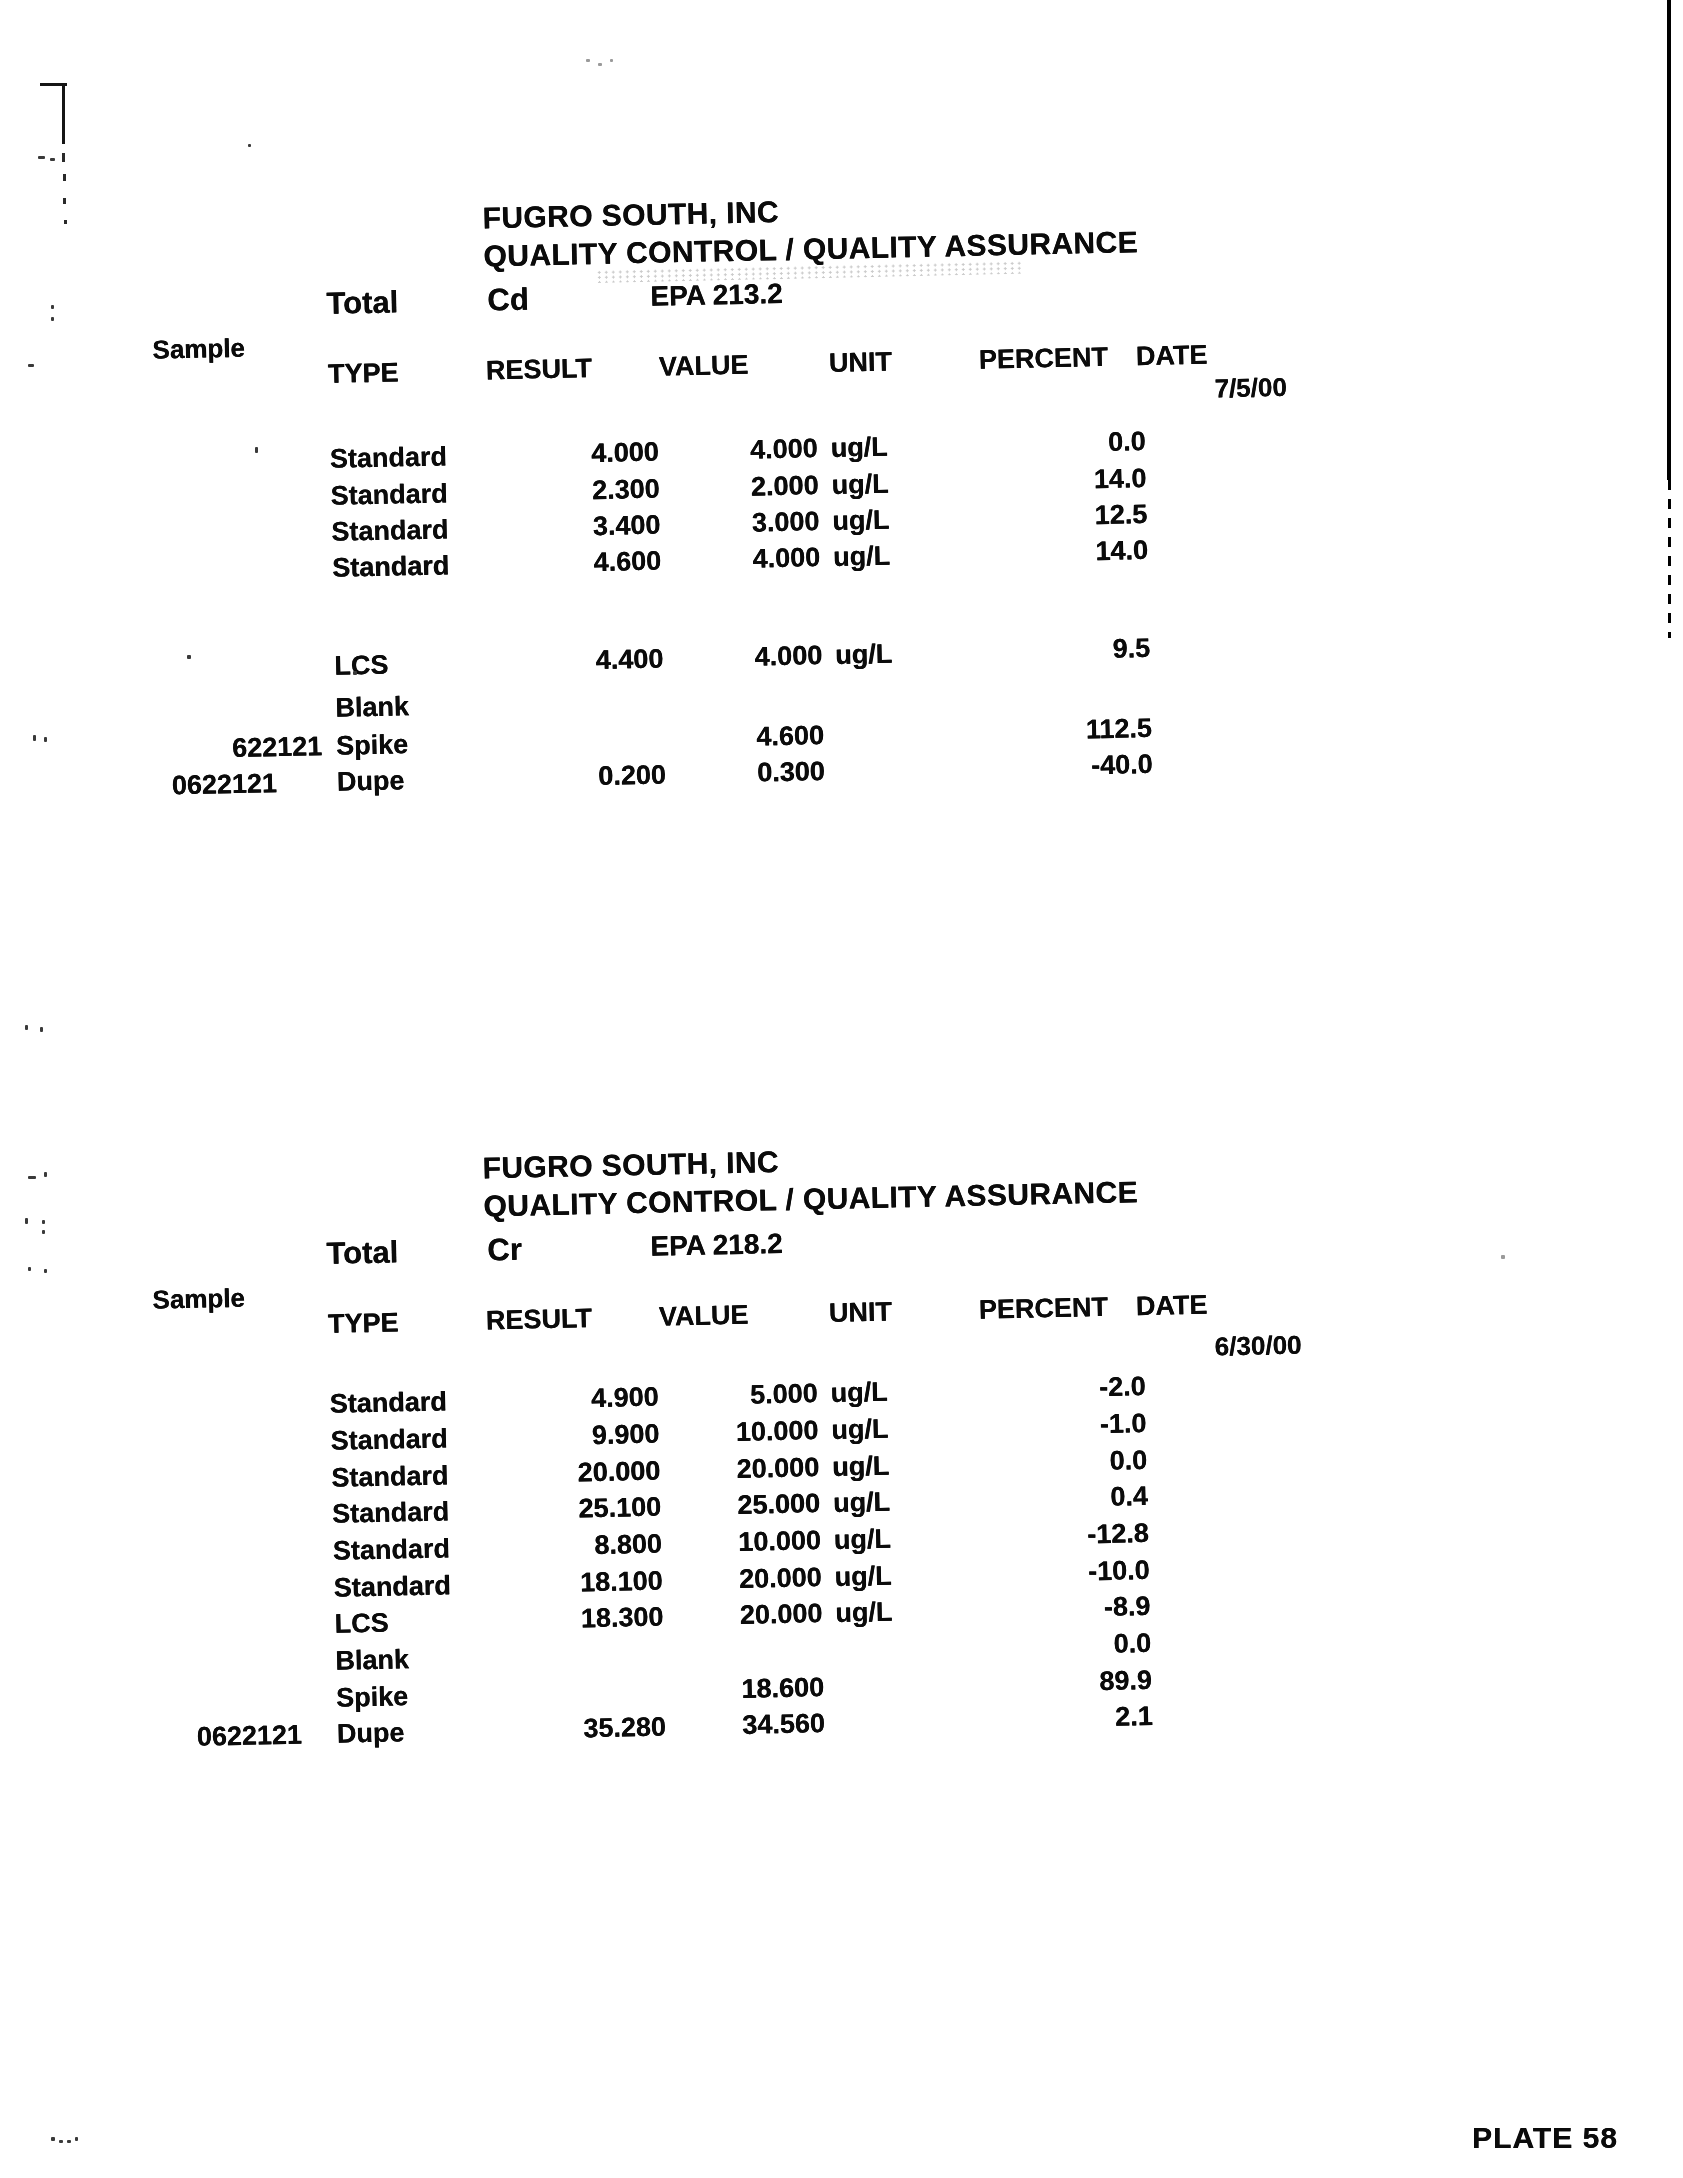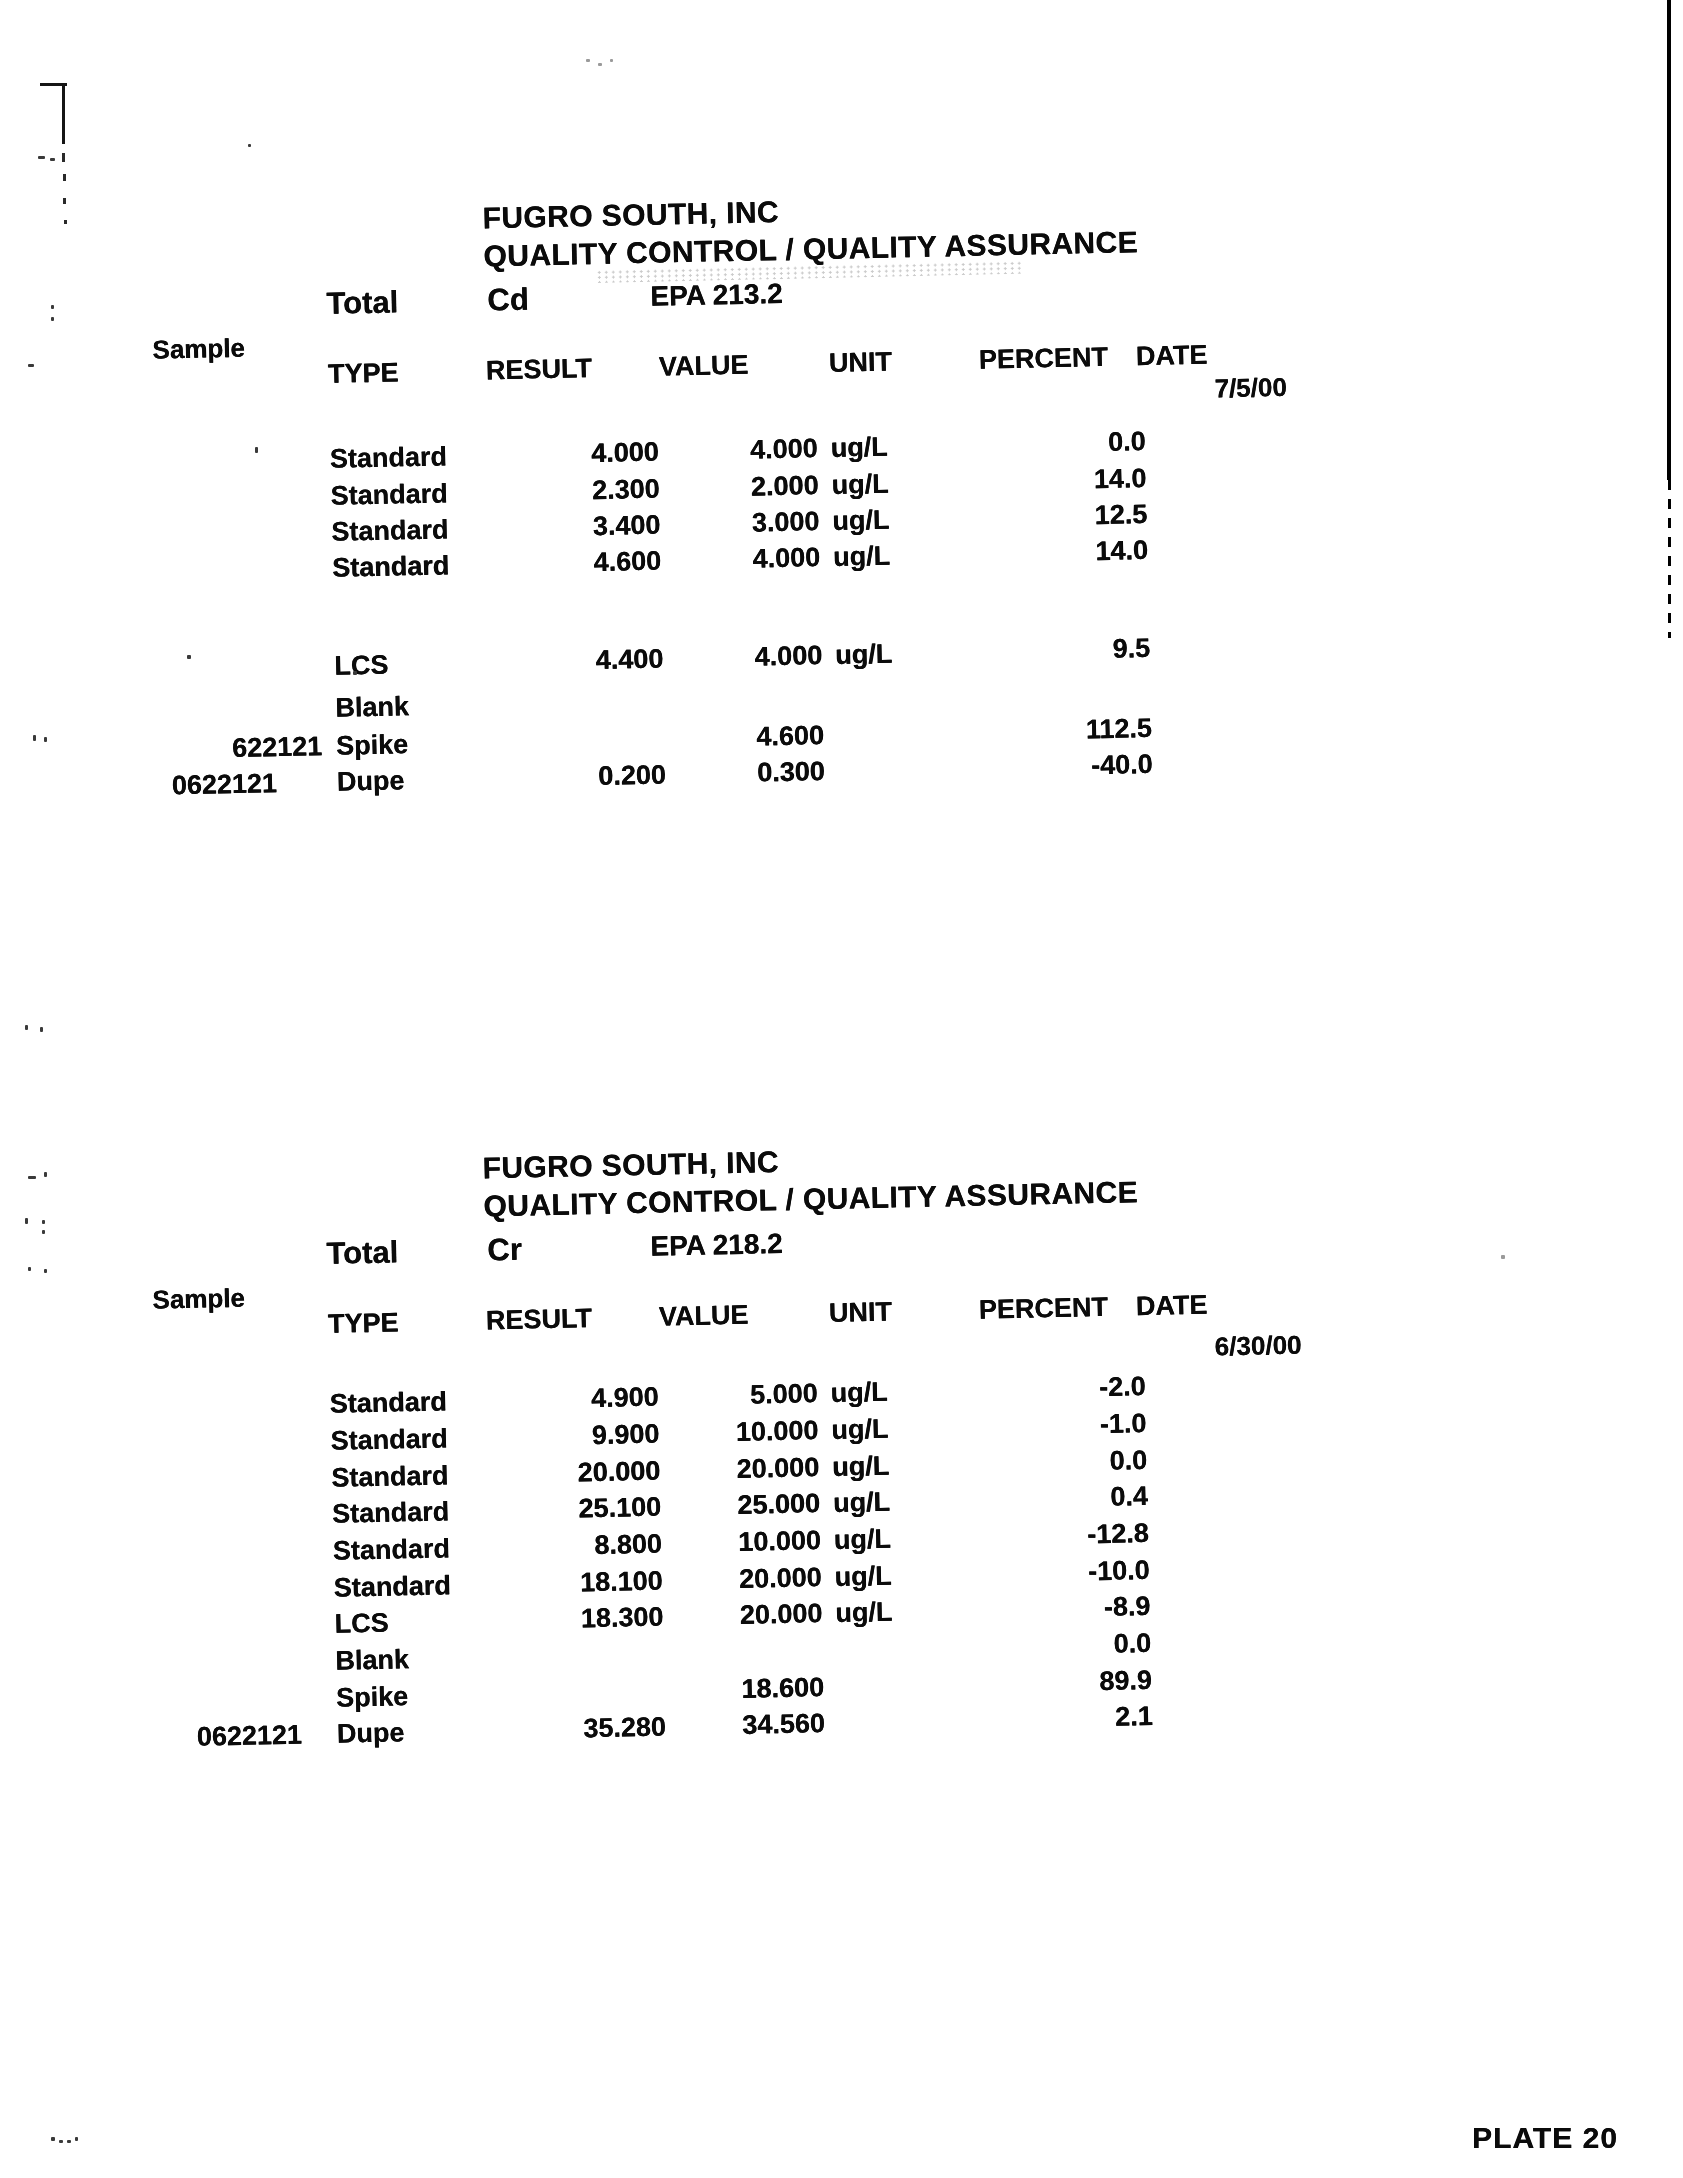--- a/index.html
+++ b/index.html
@@ -209,21 +209,21 @@
   </div>
   <div class="row" style="top:578px">
     <span class="cell c-sample s-dupe2">0622121</span>
     <span class="cell c-type">Dupe</span>
     <span class="cell c-result">35.280</span>
     <span class="cell c-value">34.560</span>
     <span class="cell c-percent">2.1</span>
   </div>
 </div>
 
-<div class="plate">PLATE 20</div>
+<div class="plate">PLATE 58</div>
 
 <div class="corner-h"></div>
 <div class="corner-v"></div>
 <div class="dashv" style="left:62px;top:153px;height:9px"></div>
 <div class="dashv" style="left:63px;top:174px;height:7px"></div>
 <div class="dashv" style="left:63px;top:198px;height:6px"></div>
 <div class="dashv" style="left:64px;top:220px;height:4px"></div>
 <div class="scanline-solid"></div>
 <div class="scanline-dash"></div>
 

